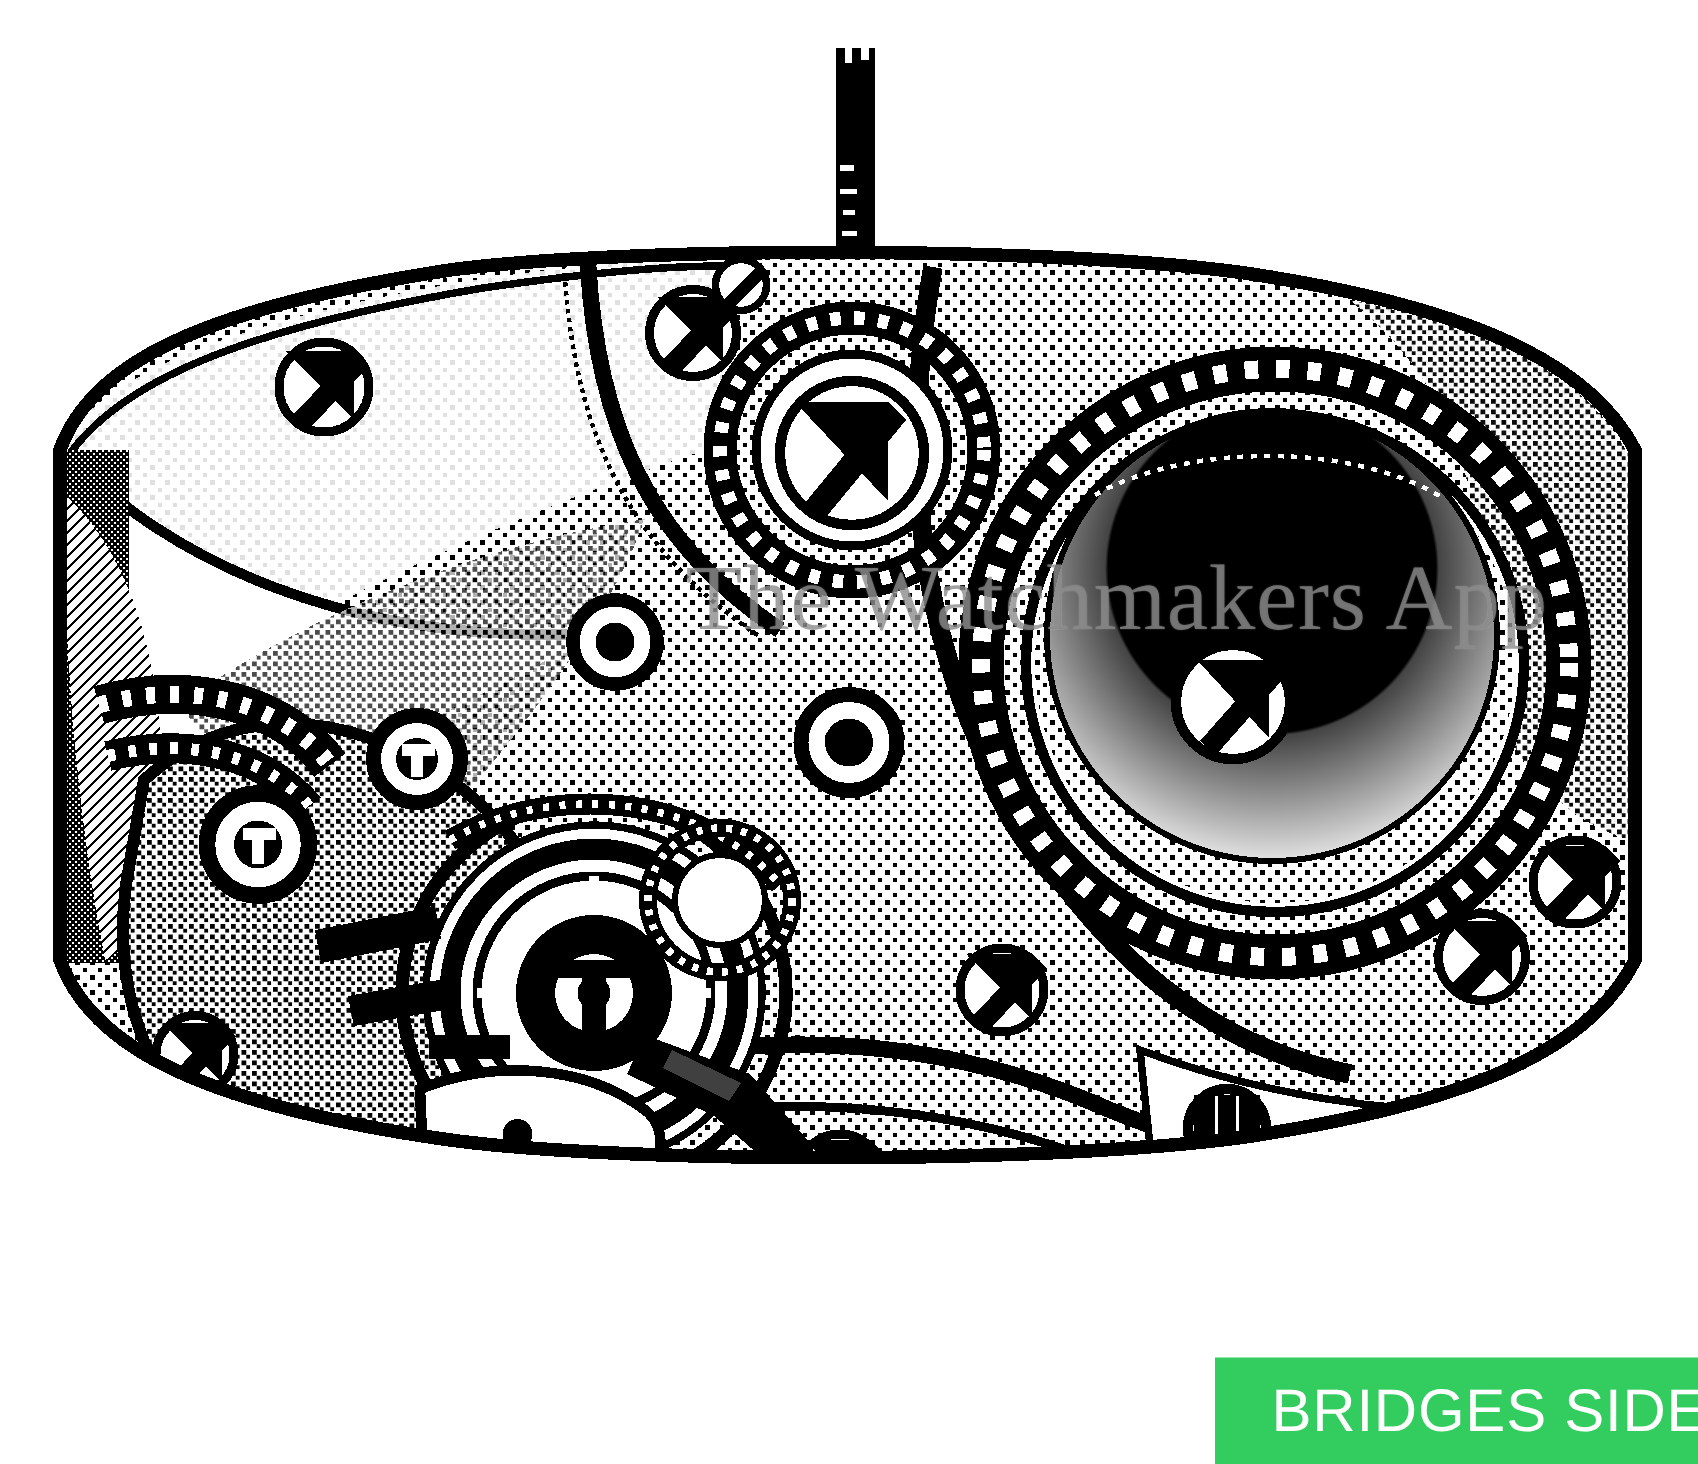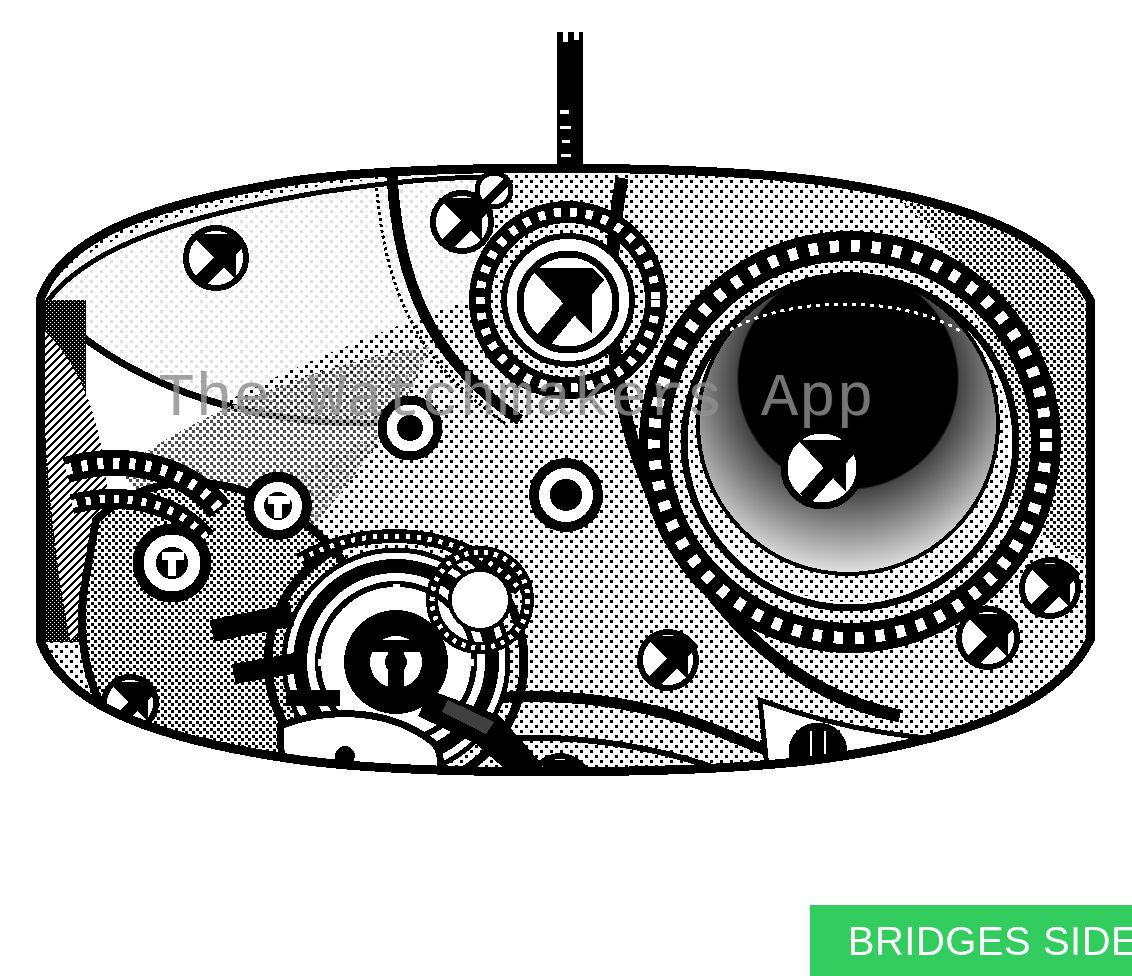--- a/index.html
+++ b/index.html
@@ -26,22 +26,22 @@
     left: 0; top: 0;
     width: 1132px;
     height: 976px;
   }
   
   #watermark {
     position: absolute;
     left: 0;
     top: 368px;
     width: 1032px;
-    text-align: center;
-    font-family: Liberation Mono, monospace;
+    text-align: right;
+    font-family: Liberation Serif, serif;
     font-size: 62px;
     line-height: 62px;
     letter-spacing: 0.5px;
     color: rgba(128,128,128,0.72);
     white-space: nowrap;
     pointer-events: none;
     user-select: none;
     mix-blend-mode: normal;
     text-shadow: 0 0 1px rgba(255,255,255,0.35);
   }

